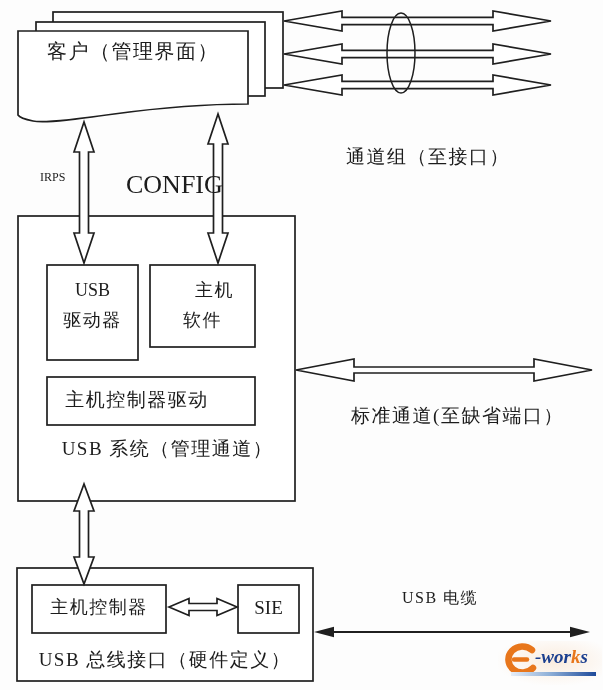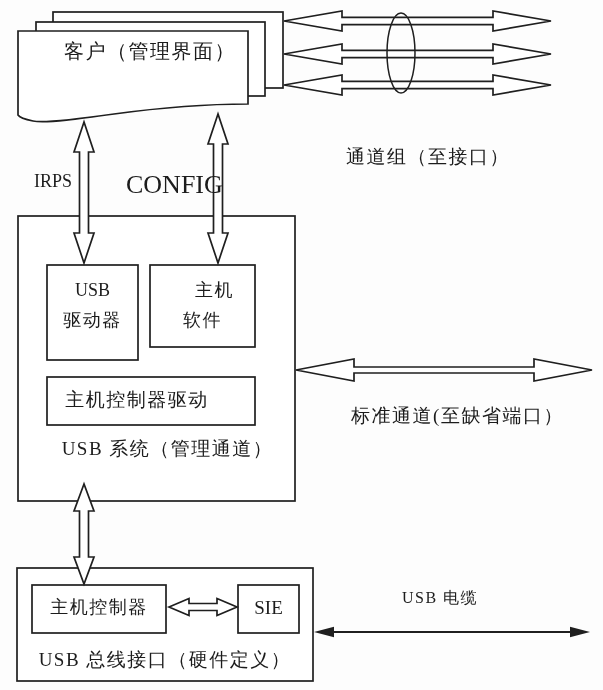--- a/index.html
+++ b/index.html
@@ -60,23 +60,23 @@
       <polygon points="169,607 189,598.5 189,603.5 217,603.5 217,598.5 237,607 217,615.5 217,610.5 189,610.5 189,615.5"></polygon>
     </g>
 
     <g>
       <line x1="330" y1="632" x2="574" y2="632" stroke="#1f1f1f" stroke-width="1.8"></line>
       <polygon points="314,632 334,626.8 334,637.2" fill="#1f1f1f"></polygon>
       <polygon points="590,632 570,626.8 570,637.2" fill="#1f1f1f"></polygon>
     </g>
   </svg>
 
-  <div class="lbl ctr cn" style="left:18px;top:40px;width:264px;font-size:20px;font-family:Liberation Serif, serif;">客户（管理界面）</div>
+  <div class="lbl ctr cn" style="left:18px;top:40px;width:230px;font-size:20px;font-family:Liberation Serif, serif;">客户（管理界面）</div>
 
-  <div class="lbl" style="left:34px;top:171px;font-size:18px;">IRPS</div>
+  <div class="lbl" style="left:40px;top:171px;font-size:12px;">IRPS</div>
   <div class="lbl" style="left:126px;top:170px;font-size:26px;">CONFIG</div>
 
   <div class="lbl ctr cn" style="left:338px;top:146px;width:180px;font-size:19px;">通道组（至接口）</div>
 
   <div class="lbl ctr" style="left:47px;top:280px;width:91px;font-size:18px;">USB</div>
   <div class="lbl ctr cn" style="left:47px;top:310px;width:91px;font-size:18px;">驱动器</div>
 
   <div class="lbl ctr cn" style="left:150px;top:280px;width:105px;font-size:18px;margin-left:12px;">主机</div>
   <div class="lbl ctr cn" style="left:150px;top:310px;width:105px;font-size:18px;text-align:center;">软件</div>
 
@@ -86,14 +86,22 @@
 
   <div class="lbl ctr cn" style="left:345px;top:405px;width:225px;font-size:19px;">标准通道(至缺省端口）</div>
 
   <div class="lbl ctr cn" style="left:32px;top:597px;width:134px;font-size:18px;">主机控制器</div>
   <div class="lbl ctr" style="left:238px;top:597px;width:61px;font-size:19px;">SIE</div>
 
   <div class="lbl ctr cn" style="left:17px;top:649px;width:296px;font-size:19px;">USB 总线接口（硬件定义）</div>
 
   <div class="lbl ctr cn" style="left:385px;top:589px;width:110px;font-size:16px;">USB 电缆</div>
 
+  <div class="logo">
+    <svg class="logo-swoosh" width="38" height="34" viewBox="0 0 38 34">
+      <path d="M 32,7 A 14,13 0 1 0 33,25" fill="none" stroke="#e8761b" stroke-width="6.5" stroke-linecap="round"></path>
+      <line x1="14" y1="16.5" x2="27" y2="16.5" stroke="#e8761b" stroke-width="4.5" stroke-linecap="round"></line>
+    </svg>
+    <span class="logo-text"><span class="lt-blue">-wor</span><span class="lt-orange">k</span><span class="lt-blue">s</span></span>
+    <div class="logo-bar"></div>
+  </div>
 
 </div>
 
 </body></html>

